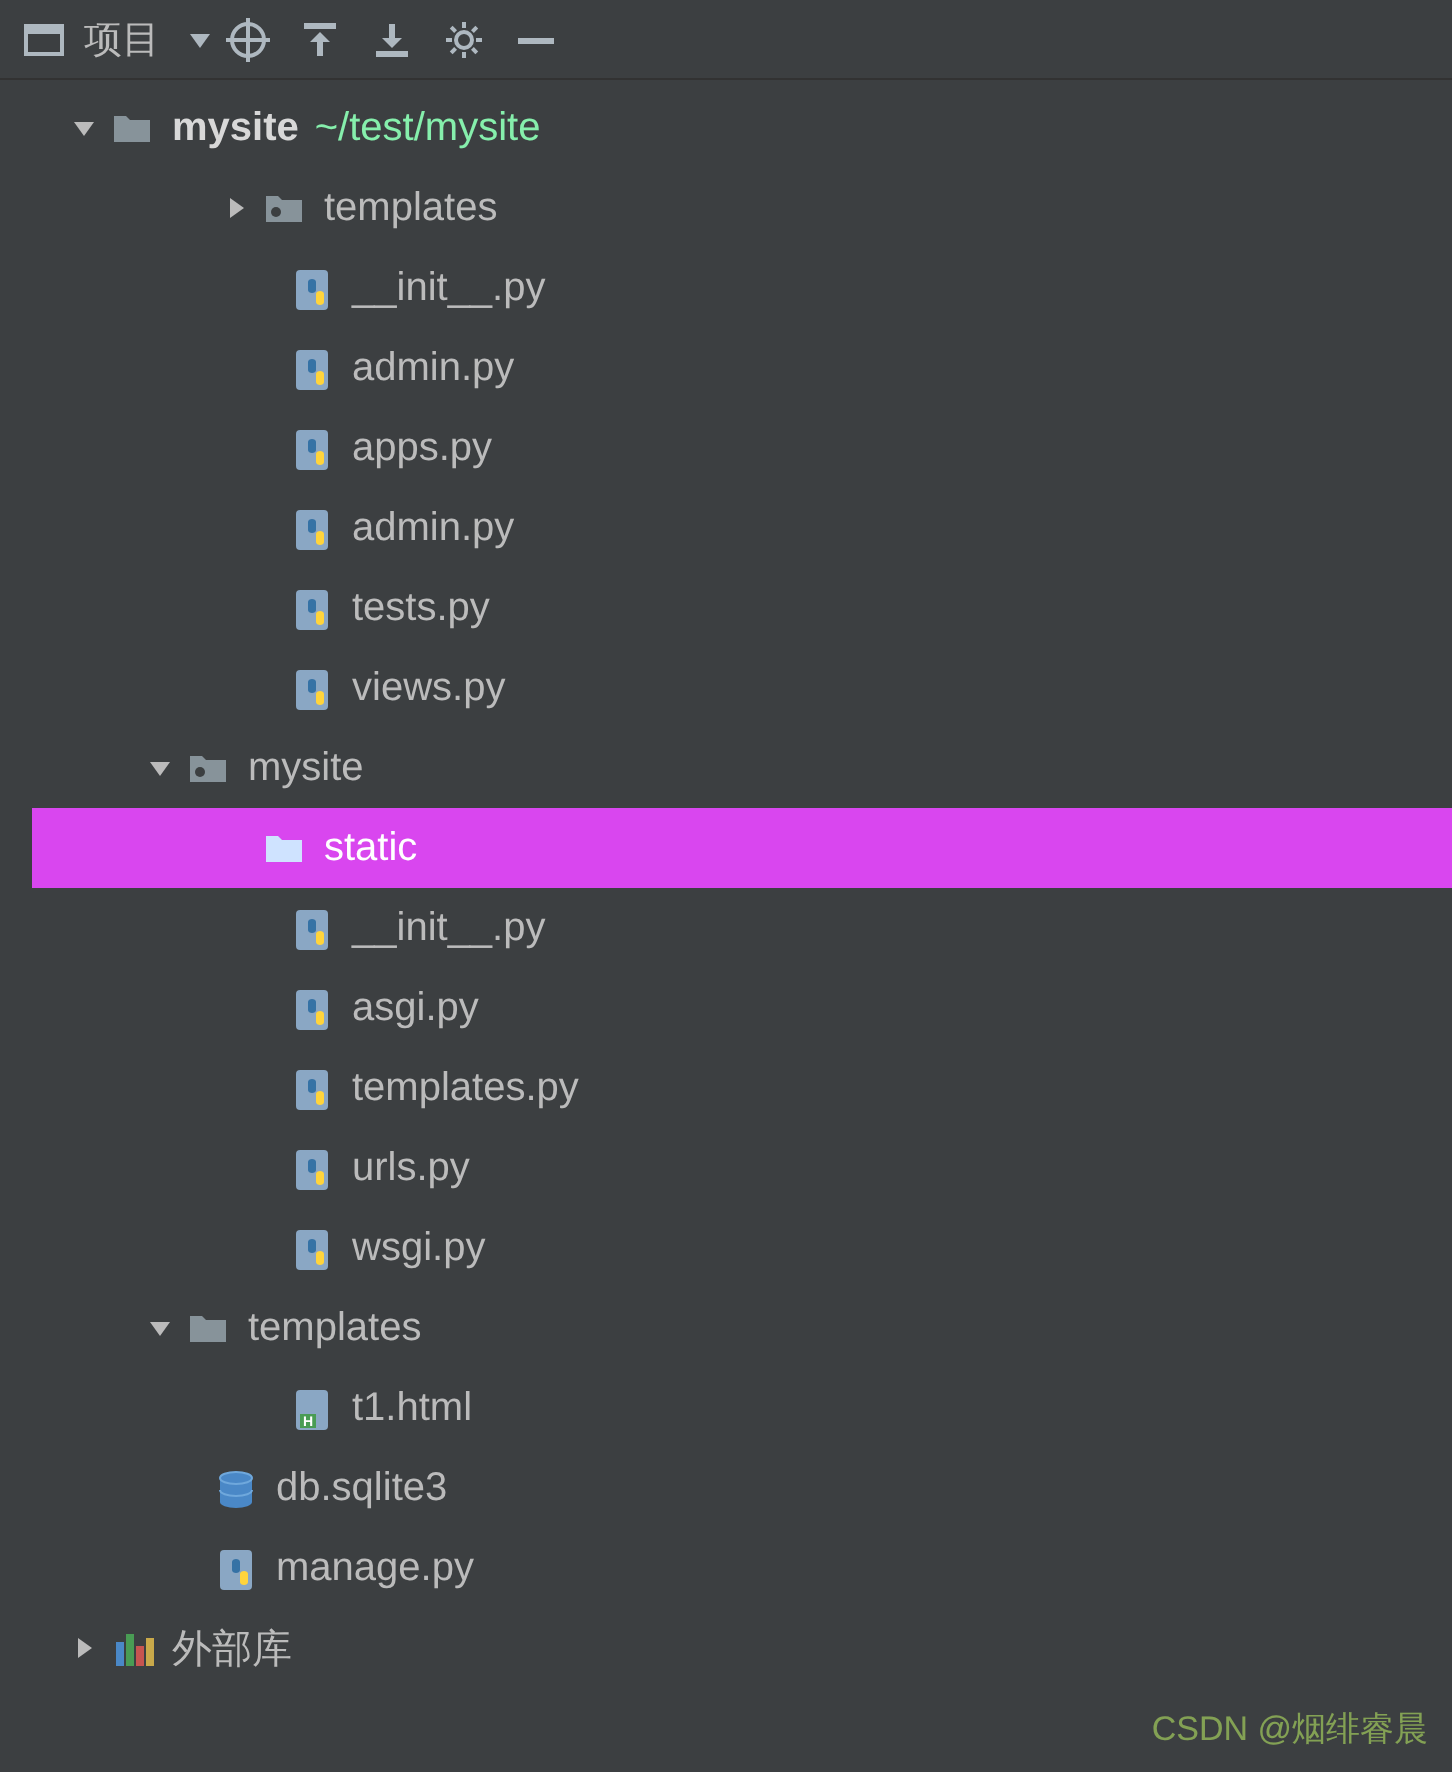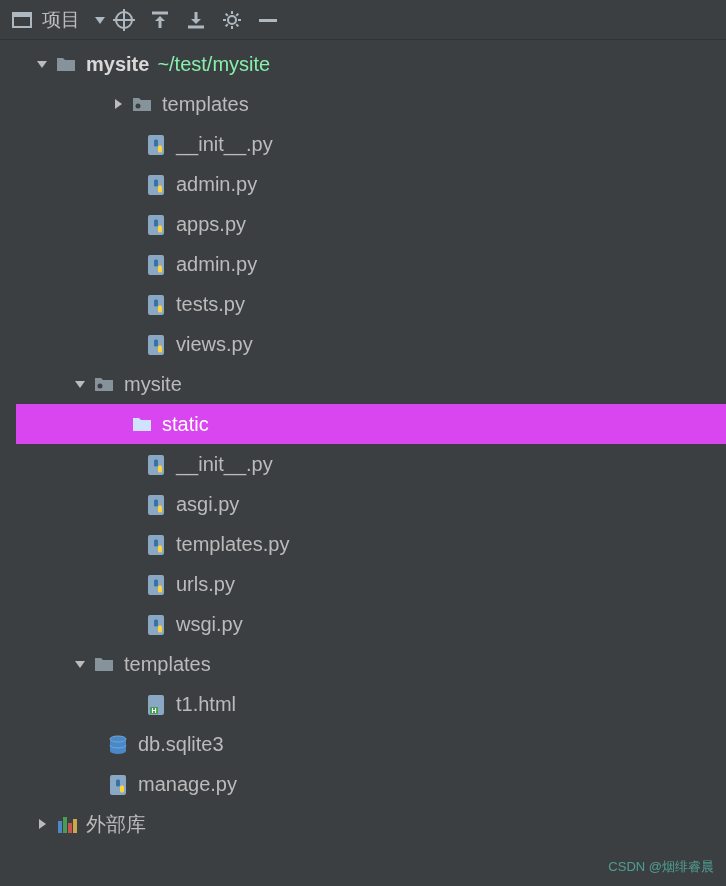--- a/index.html
+++ b/index.html
@@ -38,23 +38,23 @@
 .indent { display: inline-block; }
 .chev { width: 24px; display: flex; justify-content: center; align-items: center; color: #bbbbbb; }
 .icon { width: 24px; height: 24px; display: flex; align-items: center; justify-content: center; margin-right: 8px; }
 .label { color: #bbbbbb; }
 .label.bold { font-weight: 600; color: #d8d8d8; }
 .path { color: #86efac; margin-left: 8px; }
 .watermark {
   position: absolute;
   bottom: 10px;
   right: 12px;
-  color: #5eead4;
+  color: #bef264;
   opacity: 0.55;
-  font-size: 13px;
+  font-size: 17px;
 }
 svg { display: block; }
 </style>
 </head>
 <body>
 
 <svg width="0" height="0" style="position:absolute">
   <defs>
     <g id="i-folder">
       <path d="M2 5 L8 5 L10 7 L20 7 L20 18 L2 18 Z" fill="#87939a"></path>

